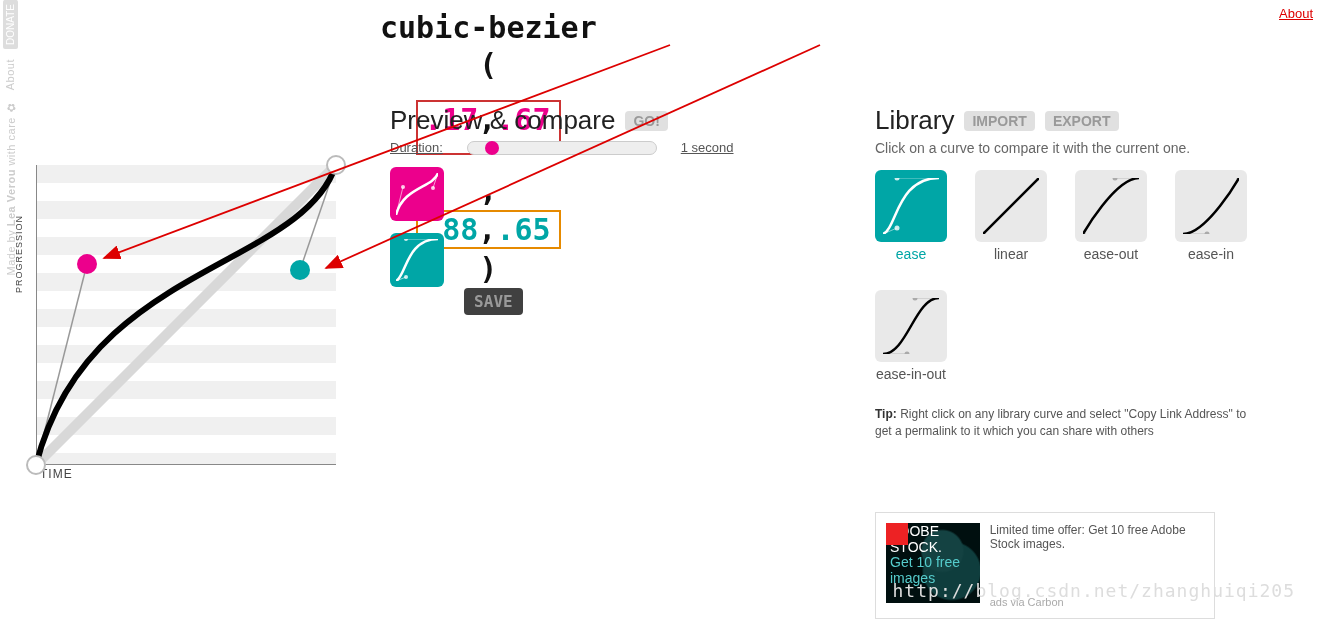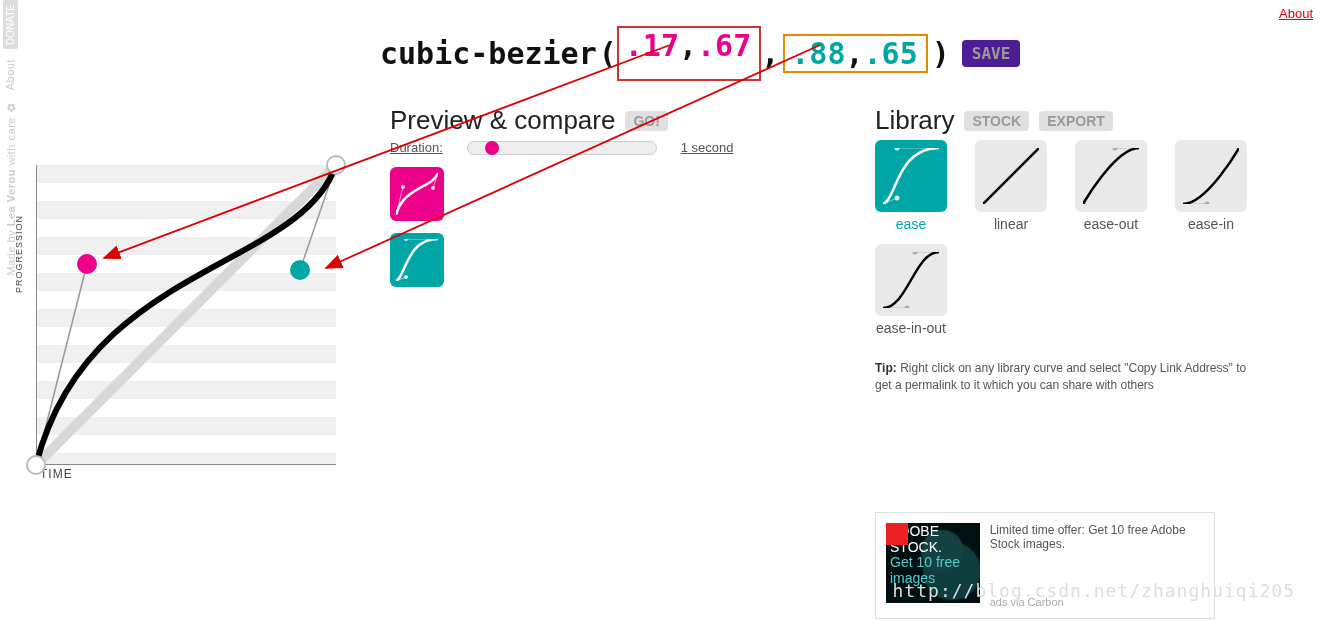--- a/index.html
+++ b/index.html
@@ -4,27 +4,27 @@
 <style>
 * { box-sizing: border-box; margin: 0; padding: 0; }
 body { font-family: "Segoe UI", Arial, sans-serif; font-size: 14px; color: #222; width: 1325px; height: 621px; position: relative; overflow: hidden; }
 
 
 .sidebar { position: absolute; left: 0; top: 0; width: 20px; height: 500px; display: flex; flex-direction: column; align-items: center; color: #ccc; font-size: 11px; }
 .sidebar .txt { writing-mode: vertical-rl; transform: rotate(180deg); letter-spacing: .5px; margin-top: 10px; }
 .sidebar .donate { background:#ddd; color:#fff; font-size:10px; padding:4px 2px; border-radius:2px; writing-mode: vertical-rl; transform: rotate(180deg); }
 
 
-.header { position: absolute; left: 380px; top: 10px; font-family: "Consolas", monospace; font-size: 30px; font-weight: bold; display:flex; align-items:center; gap:2px;}
+.header { position: absolute; left: 380px; top: 10px; font-family: "Consolas", monospace; font-size: 30px; font-weight: bold; display:flex; align-items:center; gap:2px;flex-direction:column;}
 .header .fn { color:#111; }
 .header .paren { color:#111; }
 .header .comma { color:#111; }
 .header .p1 { color:#ec008c; border:2px solid #c33; padding:0 8px 16px 6px; margin:16px -2px; }
 .header .p2 { color:#00a6a6; border:2px solid #e68a00; padding:0 8px 0 6px; margin:0 2px; }
-.save-btn { margin-left:10px; background:#4c1d95; color:#999; border:none; border-radius:4px; font-size:16px; font-weight:bold; padding:4px 10px; font-family: inherit; }
+.save-btn { margin-left:10px; background:#404040; color:#999; border:none; border-radius:4px; font-size:16px; font-weight:bold; padding:4px 10px; font-family: inherit; }
 
 .tweet-link { position:absolute; right:12px; top:6px; color:#d00; text-decoration:underline; font-size:13px; }
 
 
 .canvas-wrap { position:absolute; left:36px; top:165px; width:300px; height:300px; }
 .stripes { position:absolute; inset:0; background: repeating-linear-gradient(to bottom, #f0f0f0 0 18px, #ffffff 18px 36px); border-left:1px solid #888; border-bottom:1px solid #888; }
 .axis-y { position:absolute; left:-22px; top:50px; writing-mode: vertical-rl; transform: rotate(180deg); font-size:9px; letter-spacing:1px; color:#444; }
 .axis-x { position:absolute; left:4px; bottom:-16px; font-size:12px; letter-spacing:1px; color:#444; }
 .curve-svg { position:absolute; left:-8px; top:-8px; width:316px; height:316px; overflow:visible; }
 
@@ -37,21 +37,21 @@
 .slider::-webkit-slider-thumb { appearance:none; width:14px; height:14px; border-radius:50%; background:#ec008c; }
 .slider::-moz-range-thumb { width:14px; height:14px; border-radius:50%; background:#ec008c; border:none; }
 .swatch { width:54px; height:54px; border-radius:6px; margin-top:12px; position:relative; }
 .swatch svg { position:absolute; inset:6px; }
 .sw-pink { background:#ec008c; }
 .sw-cyan { background:#00a6a6; }
 
 
 .col-library { position:absolute; left:875px; top:105px; width:420px; }
 .lib-sub { font-size:14px; color:#666; margin:4px 0 14px; }
-.lib-grid { display:flex; flex-wrap:wrap; gap:12px 28px; }
+.lib-grid { display:flex; flex-wrap:wrap; gap:28px 28px; }
 .lib-item { width:72px; text-align:center; cursor:pointer; }
 .lib-tile { width:72px; height:72px; background:#e9e9e9; border-radius:6px; position:relative; }
 .lib-tile.active { background:#00a6a6; }
 .lib-tile svg { position:absolute; inset:8px; }
 .lib-label { font-size:14px; color:#555; margin-top:4px; }
 .lib-label.active { color:#00a6a6; }
 .tip { font-size:12px; color:#555; margin-top:24px; line-height:1.4; max-width:380px; }
 .tip b { color:#333; }
 
 .ad-box { position:absolute; left:875px; top:512px; width:340px; border:1px solid #ddd; padding:10px; display:flex; gap:10px; font-size:12px; color:#555; align-items:flex-start; }
@@ -135,23 +135,24 @@
         <line x1="42" y1="0" x2="10" y2="0" stroke="rgba(255,255,255,.6)"></line>
     <circle cx="10" cy="38" r="2" fill="rgba(255,255,255,.8)"></circle>
         <circle cx="10" cy="0" r="2" fill="rgba(255,255,255,.8)"></circle>
       </svg>
   </div>
 </div>
 
 <div class="col-library">
   <div class="colhead">
     <span>Library</span>
-    <button class="pillbtn">STOCK</button>
+    <button class="pillbtn">IMPORT</button>
     <button class="pillbtn">EXPORT</button>
   </div>
+  <div class="lib-sub">Click on a curve to compare it with the current one.</div>
   <div class="lib-grid">
     <div class="lib-item">
       <div class="lib-tile active">
           <svg viewBox="0 0 56 56">
             <line x1="0" y1="56" x2="14" y2="50" stroke="rgba(255,255,255,.5)"></line>
             <line x1="56" y1="0" x2="14" y2="0" stroke="rgba(255,255,255,.5)"></line>
             <circle cx="14" cy="50" r="2.5" fill="rgba(255,255,255,.8)"></circle>
             <circle cx="14" cy="0" r="2.5" fill="rgba(255,255,255,.8)"></circle>
             <path d="M0,56 C14,50 14,0 56,0" fill="none" stroke="#fff" stroke-width="2.5"></path>
           </svg>

